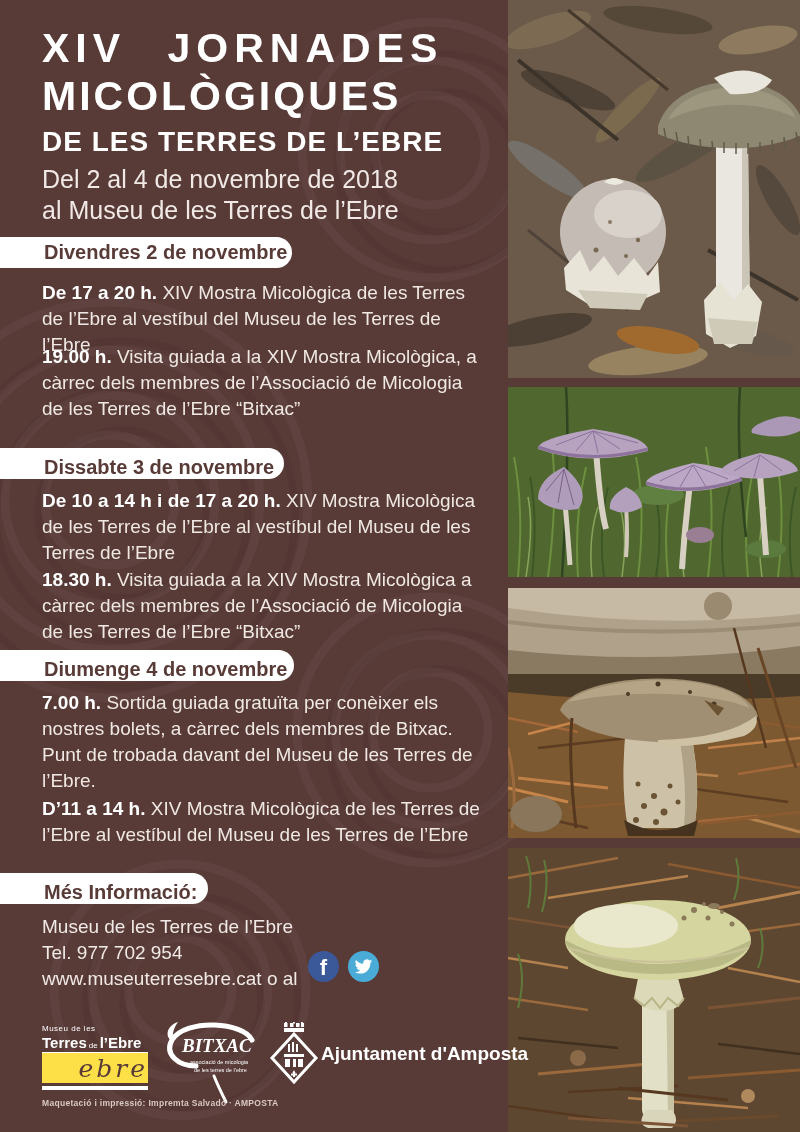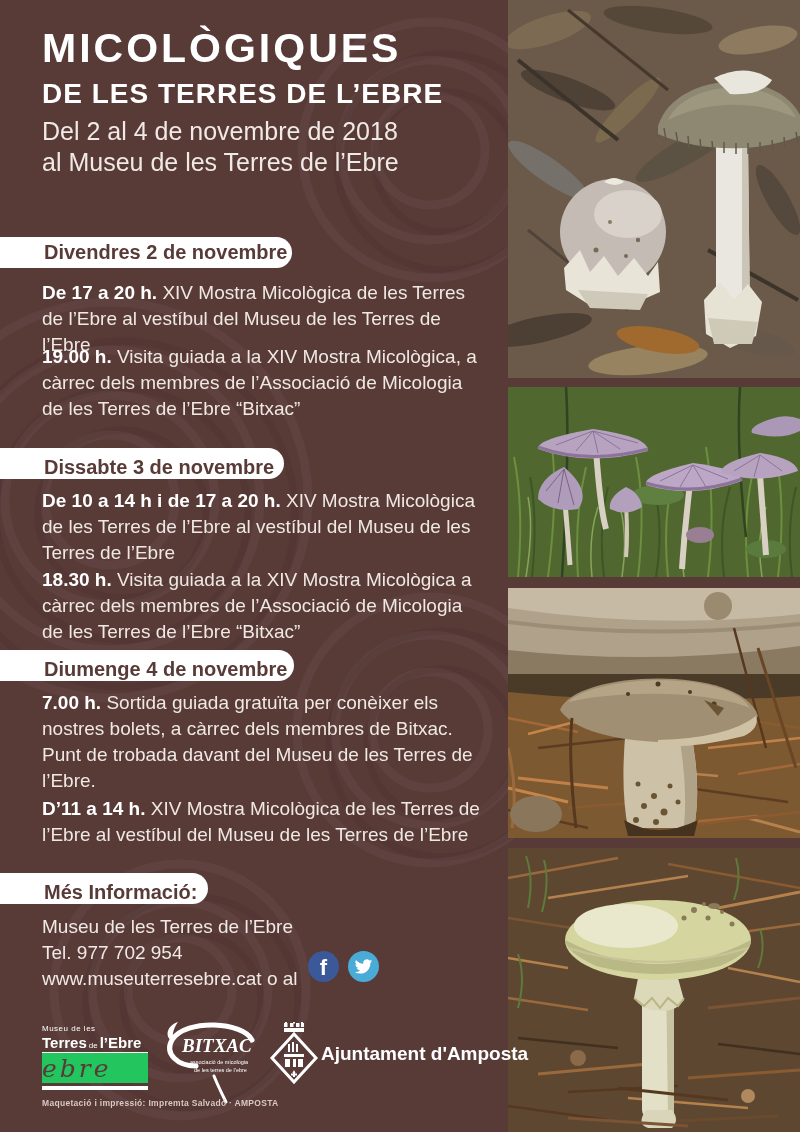--- a/index.html
+++ b/index.html
@@ -56,21 +56,21 @@
   .ph1{top:0;height:378px;}
   .ph2{top:387px;height:190px;}
   .ph3{top:588px;height:250px;}
   .ph4{top:848px;height:284px;}
 
   
   .museu-logo{position:absolute;left:42px;top:1024px;width:106px;color:#fff;}
   .m-top{font-size:8px;letter-spacing:0.5px;margin-bottom:1px;}
   .m-main{font-size:15px;font-weight:bold;border-bottom:1px solid #ffffff;padding-bottom:1px;}
   .m-main .m-de{font-size:8px;font-weight:normal;margin:0 2px;}
-  .m-box{background:#22c55e;height:30px;margin-top:0;display:flex;align-items:center;justify-content:flex-start;}
+  .m-box{background:#fde047;height:30px;margin-top:0;display:flex;align-items:center;justify-content:flex-end;}
   .m-script{font-family:"DejaVu Serif", serif;font-style:italic;font-size:25px;color:#583a37;letter-spacing:3px;line-height:1;}
   .m-bar{height:4px;background:#fff;margin-top:3px;}
 
   .bitxac-logo{position:absolute;left:156px;top:1014px;width:110px;height:92px;}
 
   .amposta{position:absolute;left:268px;top:1022px;display:flex;align-items:center;gap:1px;}
   .amposta-label{font-size:19px;font-weight:bold;color:#ffffff;white-space:nowrap;}
 
   .credits{position:absolute;left:42px;top:1098px;font-size:8.5px;font-weight:bold;color:#d9c9c3;letter-spacing:0.3px;}
 </style>
@@ -102,20 +102,21 @@
         <circle cx="122" cy="514" r="126"></circle>
         <circle cx="122" cy="514" r="173"></circle>
       <circle cx="442" cy="744" r="75"></circle>
         <circle cx="442" cy="744" r="113"></circle>
       <circle cx="192" cy="1002" r="69"></circle>
         <circle cx="192" cy="1002" r="106"></circle>
     </g>
   </svg>
 
   <header class="title-block">
+    <div class="t1">XIV JORNADES</div>
     <div class="t2">MICOLÒGIQUES</div>
     <div class="t3">DE LES TERRES DE L’EBRE</div>
     <div class="sub first">Del 2 al 4 de novembre de 2018</div>
     <div class="sub">al Museu de les Terres de l’Ebre</div>
   </header>
 
   <div class="pill pill1">
     <span>Divendres 2 de novembre</span>
   </div>
   <p class="body p1">

